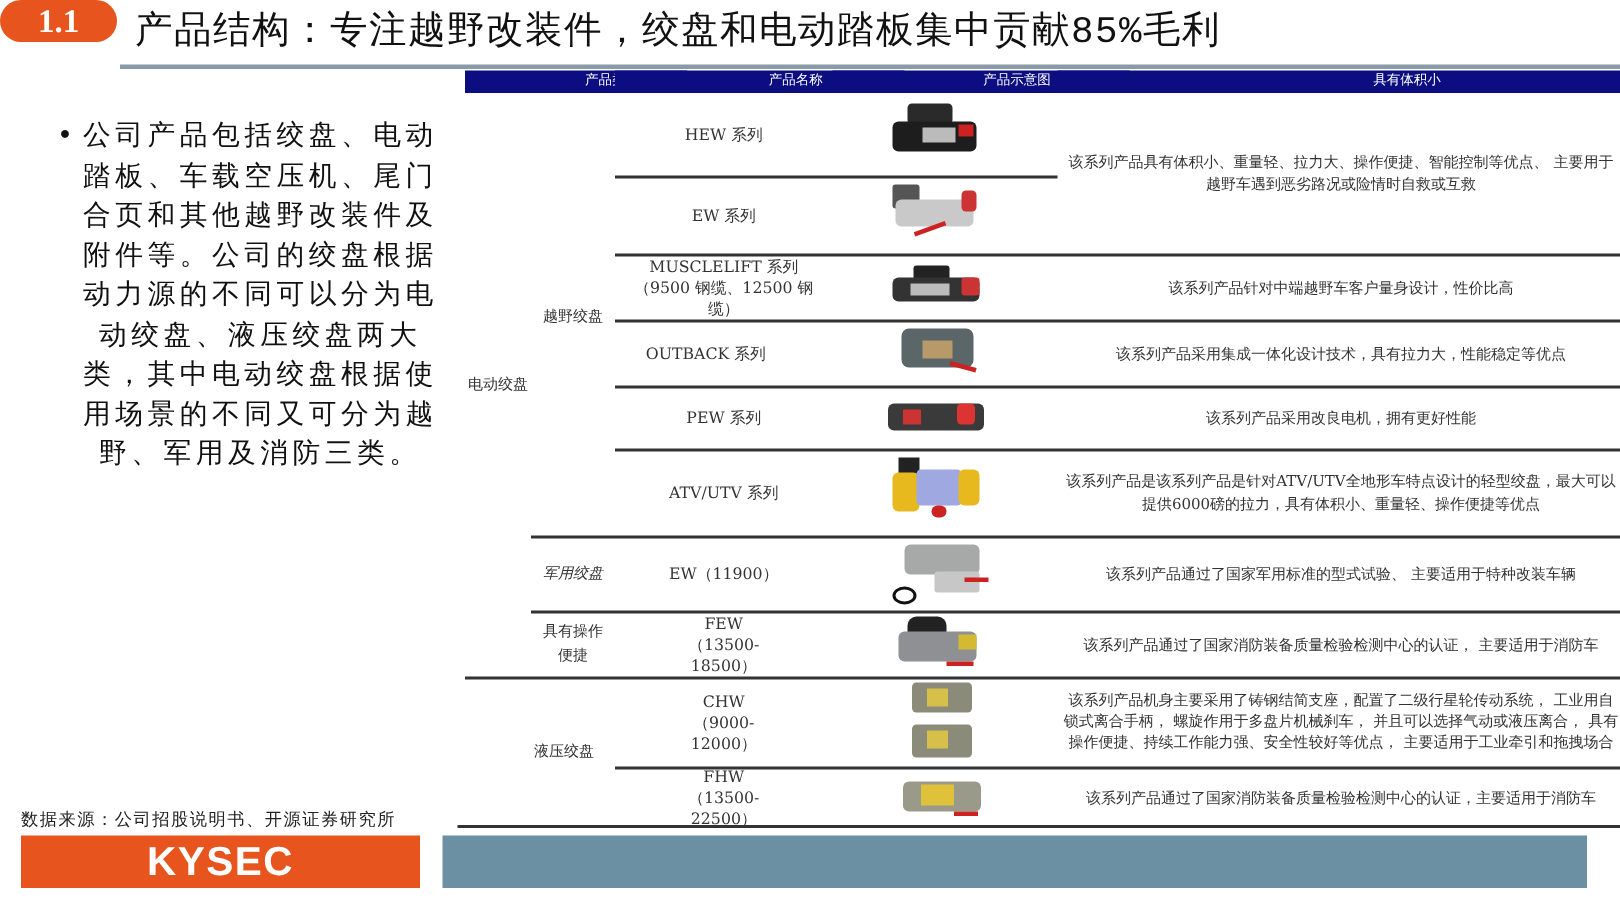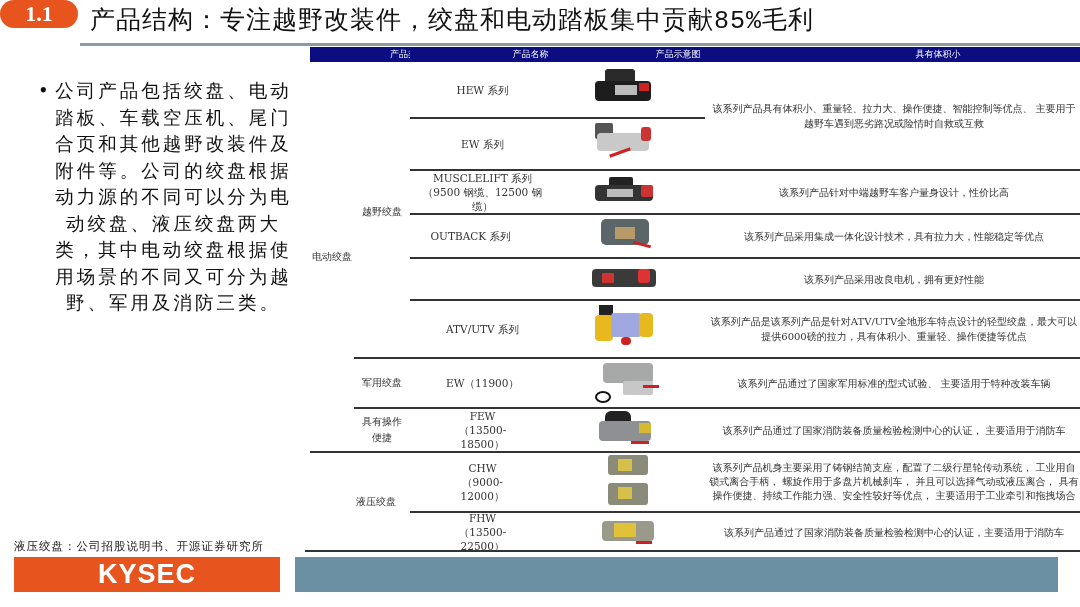--- a/index.html
+++ b/index.html
@@ -46,21 +46,21 @@
 
 <div class="tbl">
 
   <div class="hdr" style="left:0;width:100px;">产品类别</div>
   <div class="hdr" style="left:100px;width:145px;">产品名称</div>
   <div class="hdr" style="left:245px;width:150px;">产品示意图</div>
   <div class="hdr" style="left:395px;width:370px;">具有体积小</div>
 
   <div class="cell" style="left:0;top:180px;width:44px;height:60px;font-size:10px;">电动绞盘</div>
   <div class="cell" style="left:44px;top:150px;width:56px;height:30px;font-size:10px;">越野绞盘</div>
-  <div class="cell" style="left:44px;top:311px;width:56px;height:50px;font-size:10px;">军用绞盘</div>
+  <div class="cell" style="left:44px;top:311px;width:56px;height:50px;font-size:10px;font-style:italic;">军用绞盘</div>
   <div class="cell" style="left:44px;top:361px;width:56px;height:44px;font-size:10px;padding:0 6px;box-sizing:border-box;">具有操作便捷</div>
   <div class="cell" style="left:16px;top:405px;width:100px;height:100px;font-size:10px;">液压绞盘</div>
 
   <div class="cell" style="left:100px;top:15px;width:145px;height:56px;">HEW 系列</div>
   <div class="winch" style="left:285px;top:22px;width:62px;height:40px;">
     <div style="position:absolute;left:10px;top:0;width:30px;height:14px;background:#2a2a2a;border-radius:3px;"></div>
     <div style="position:absolute;left:0;top:12px;width:56px;height:20px;background:#1d1d1d;border-radius:4px;"></div>
     <div style="position:absolute;left:20px;top:16px;width:22px;height:10px;background:#bbb;"></div>
     <div style="position:absolute;left:44px;top:14px;width:10px;height:8px;background:#c22;"></div>
   </div>
@@ -85,20 +85,21 @@
   <div class="cell desc" style="left:395px;top:123px;width:370px;height:44px;">该系列产品针对中端越野车客户量身设计，性价比高</div>
 
   <div class="cell" style="left:88px;top:167px;width:145px;height:44px;">OUTBACK 系列</div>
   <div class="winch" style="left:285px;top:172px;width:62px;height:34px;">
     <div style="position:absolute;left:6px;top:0;width:48px;height:26px;background:#5a6668;border-radius:5px;"></div>
     <div style="position:absolute;left:20px;top:8px;width:20px;height:12px;background:#b89a6a;"></div>
     <div style="position:absolute;left:38px;top:24px;width:18px;height:3px;background:#c22;transform:rotate(15deg);"></div>
   </div>
   <div class="cell desc" style="left:395px;top:167px;width:370px;height:44px;">该系列产品采用集成一体化设计技术，具有拉力大，性能稳定等优点</div>
 
+  <div class="cell" style="left:100px;top:211px;width:145px;height:42px;">PEW 系列</div>
   <div class="winch" style="left:282px;top:218px;width:68px;height:28px;">
     <div style="position:absolute;left:0;top:4px;width:64px;height:18px;background:#3a3a3a;border-radius:4px;"></div>
     <div style="position:absolute;left:10px;top:8px;width:12px;height:10px;background:#c33;"></div>
     <div style="position:absolute;left:46px;top:4px;width:12px;height:14px;background:#d33;border-radius:3px;"></div>
   </div>
   <div class="cell desc" style="left:395px;top:211px;width:370px;height:42px;">该系列产品采用改良电机，拥有更好性能</div>
 
   <div class="cell" style="left:100px;top:253px;width:145px;height:58px;">ATV/UTV 系列</div>
   <div class="winch" style="left:285px;top:258px;width:64px;height:46px;">
     <div style="position:absolute;left:4px;top:0;width:14px;height:12px;background:#222;"></div>
@@ -149,15 +150,15 @@
   <div class="rule" style="left:100px;width:670px;top:166px;"></div>
   <div class="rule" style="left:100px;width:670px;top:210px;"></div>
   <div class="rule" style="left:100px;width:670px;top:252px;"></div>
   <div class="rule" style="left:44px;width:726px;top:310px;"></div>
   <div class="rule" style="left:44px;width:726px;top:360px;"></div>
   <div class="rule" style="left:0;width:770px;top:404px;"></div>
   <div class="rule" style="left:100px;width:670px;top:464px;"></div>
   <div class="rule" style="left:-5px;width:775px;top:503px;"></div>
 </div>
 
-<div class="source">液压绞盘：公司招股说明书、开源证券研究所</div>
+<div class="source">数据来源：公司招股说明书、开源证券研究所</div>
 <div class="footer-logo">KYSEC</div>
 <div class="footer-bar"></div>
 
 </body></html>

